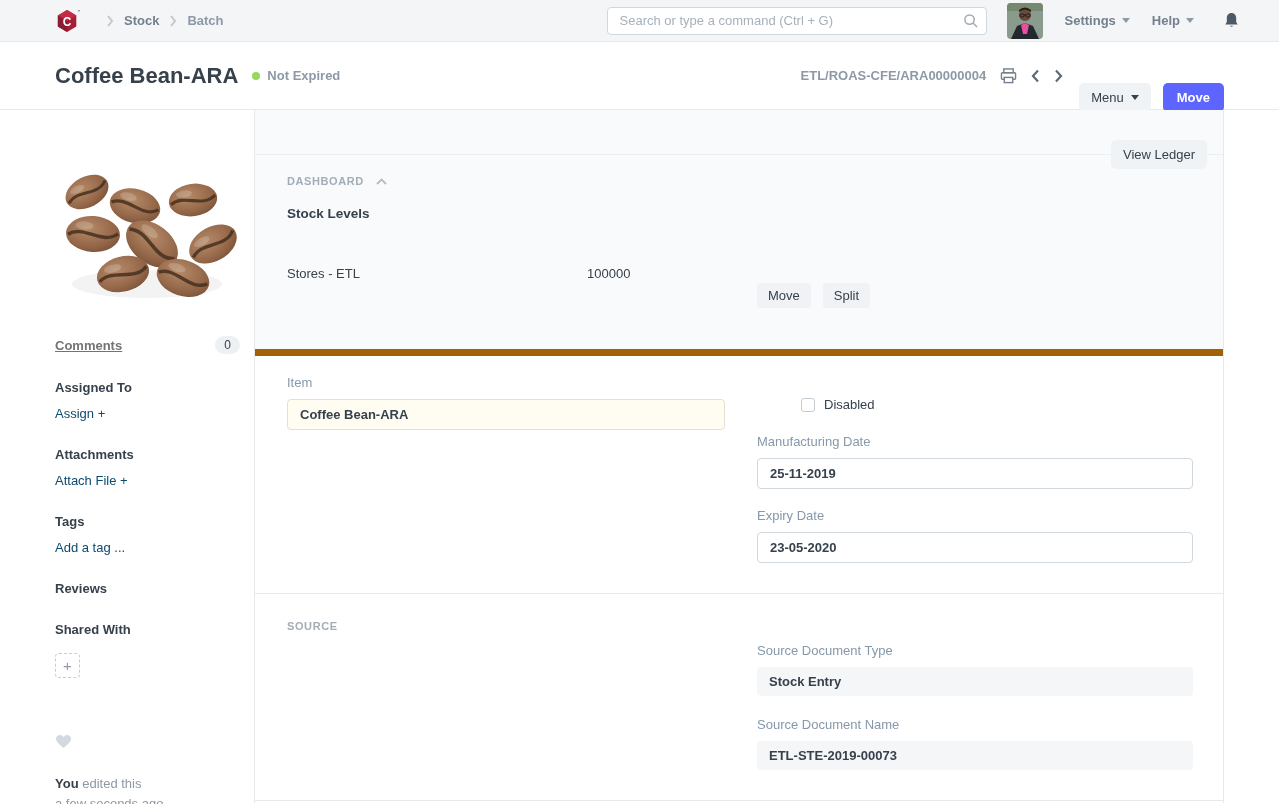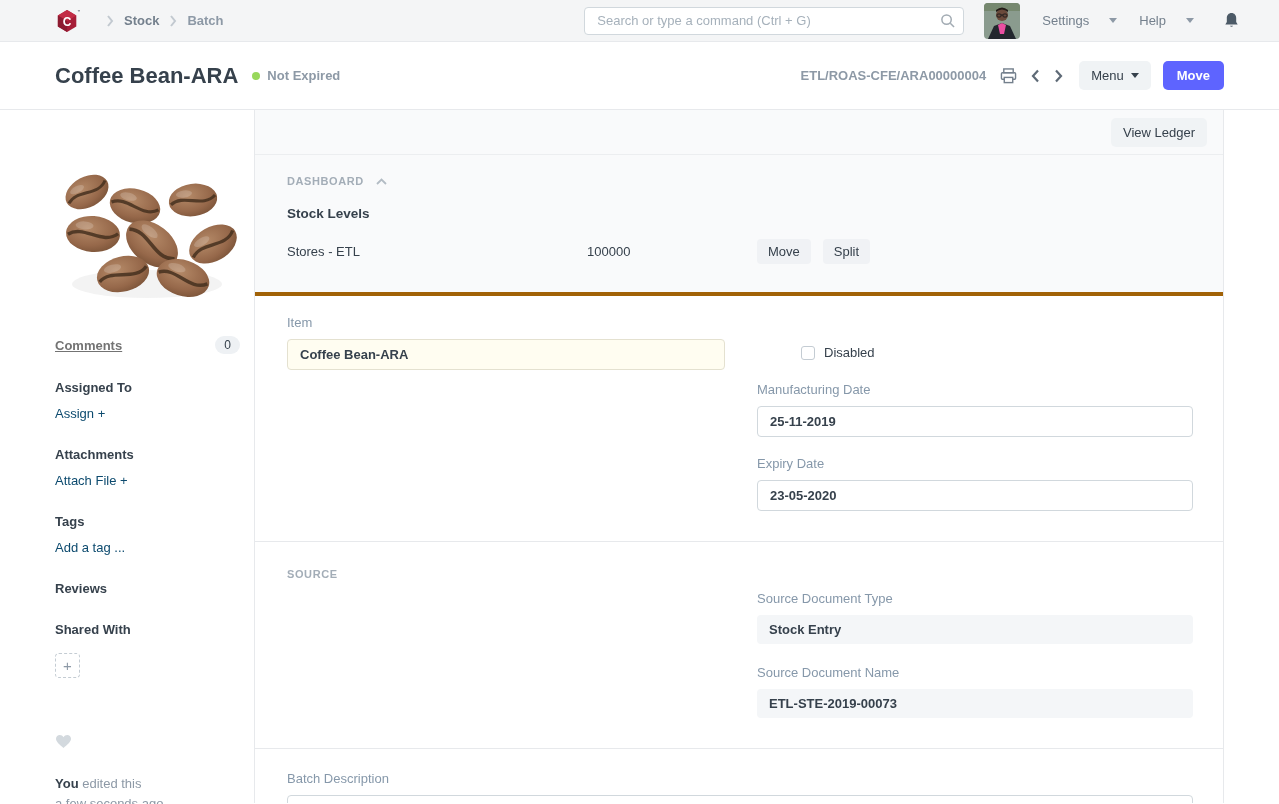--- a/index.html
+++ b/index.html
@@ -27,43 +27,43 @@
     padding: 0 30px 0 12px; font-size: 13px; color: #36414c; background: #fff;
     font-family: "Liberation Sans", sans-serif; outline: none;
   }
   .nav-search input::placeholder { color: #a6b1bb; }
   .search-icon { position: absolute; right: 9px; top: 6px; }
   .avatar {
     width: 36px; height: 36px; border-radius: 4px; overflow: hidden;
     margin-left: 20px; cursor: pointer; flex: none;
   }
   .nav-link {
-    display: flex; align-items: center; gap: 20px; margin-left: 22px;
-    font-weight: normal; color: #74808d; cursor: pointer;
+    display: flex; align-items: center; gap: 6px; margin-left: 22px;
+    font-weight: bold; color: #74808d; cursor: pointer;
   }
   .caret-down {
     width: 0; height: 0; border-left: 4px solid transparent;
     border-right: 4px solid transparent; border-top: 5px solid #8d99a6;
   }
   .bell { margin-left: 30px; cursor: pointer; display: flex; }
   
   .page-head {
     height: 68px; border-bottom: 1px solid #e7e9ec; background: #fff;
     display: flex; align-items: center; padding: 0 55px;
   }
   .page-title { font-size: 22px; font-weight: bold; color: #36414c; }
   .indicator { display: flex; align-items: center; margin-left: 14px; gap: 7px; }
   .indicator-dot { width: 8px; height: 8px; border-radius: 50%; background: #98d85b; }
   .indicator-text { font-weight: bold; color: #8d99a6; font-size: 13px; }
   .head-right { margin-left: auto; display: flex; align-items: center; }
   .docname { font-weight: bold; color: #8d99a6; }
   .icon-btn { margin-left: 14px; cursor: pointer; display: flex; align-items: center; }
   .btn {
     border: none; border-radius: 5px; font-size: 13px; cursor: pointer;
-    font-family: "Liberation Sans", sans-serif; color: #36414c;
+    font-family: "Liberation Sans", sans-serif; color: #36414c; margin-top: 44px;
   }
   .btn-default { background: #f0f3f5; padding: 7px 12px; }
   .btn-primary { background: #5e64ff; color: #fff; padding: 7px 14px; margin-left: 12px; font-weight: bold; }
   .menu-btn { margin-left: 16px; display: inline-flex; align-items: center; gap: 7px; }
   .menu-btn .caret-down { border-top-color: #36414c; }
   
   .layout { display: flex; height: 693px; }
   .sidebar { width: 255px; flex: none; border-right: 1px solid #e7e9ec; padding: 0 15px 0 55px; }
   .main { width: 969px; flex: none; border-right: 1px solid #e7e9ec; overflow: hidden; }
   
@@ -83,21 +83,21 @@
     display: flex; align-items: center; justify-content: center; cursor: pointer;
   }
   .like-heart { margin-top: 56px; cursor: pointer; width: 17px; }
   .edited-line { margin-top: 22px; color: #8d99a6; line-height: 1.55; }
   .edited-line b { color: #36414c; }
   
   .toolbar-row {
     height: 45px; background: #f9fafb; border-bottom: 1px solid #eceef0;
     display: flex; align-items: center; justify-content: flex-end; padding-right: 16px;
   }
-  .dash-section { background: #f9fafb; border-bottom: 4px solid #a16207; padding: 20px 30px 28px 32px; }
+  .dash-section { background: #f9fafb; border-bottom: 7px solid #a16207; padding: 20px 30px 41px 32px; }
   .section-label {
     font-size: 11px; letter-spacing: 0.6px; color: #a3adb7; font-weight: bold;
     display: flex; align-items: center; gap: 12px;
   }
   .collapse-chevron { cursor: pointer; display: flex; }
   .dash-heading { margin-top: 19px; font-weight: bold; color: #36414c; font-size: 13.5px; }
   .stock-row { margin-top: 18px; display: flex; align-items: center; }
   .stock-wh { width: 300px; }
   .stock-qty { width: 138px; text-align: left; margin-right: 32px; }
   .mini-btn { background: #f0f2f5; padding: 5px 11px; border-radius: 4px; margin-right: 12px; }
@@ -107,21 +107,21 @@
   .text-input {
     width: 100%; height: 31px; border: 1px solid #d1d8dd; border-radius: 4px;
     padding: 0 12px; font-size: 13px; font-weight: bold; color: #36414c;
     font-family: "Liberation Sans", sans-serif; background: #fff; outline: none;
   }
   .link-input { background: #fffdf1; border-color: #e4e1d0; }
   .static-value {
     width: 100%; height: 29px; background: #f4f6f8; border-radius: 4px;
     display: flex; align-items: center; padding: 0 12px; font-weight: bold; color: #36414c;
   }
-  .checkbox-row { display: flex; align-items: center; gap: 9px; margin-top: 30px; cursor: pointer; padding-left: 44px; }
+  .checkbox-row { display: flex; align-items: center; gap: 9px; margin-top: 22px; cursor: pointer; padding-left: 44px; }
   .checkbox {
     appearance: none; -webkit-appearance: none; width: 14px; height: 14px;
     border: 1px solid #c4ccd3; border-radius: 3px; background: #fff; cursor: pointer; margin: 0;
   }
   .mt22 { margin-top: 22px; }
   .mt19 { margin-top: 19px; }
   .mt30 { margin-top: 30px; }
   .mt21 { margin-top: 21px; }
   .desc-section { padding: 22px 30px 0 32px; }
   .textarea-input {

